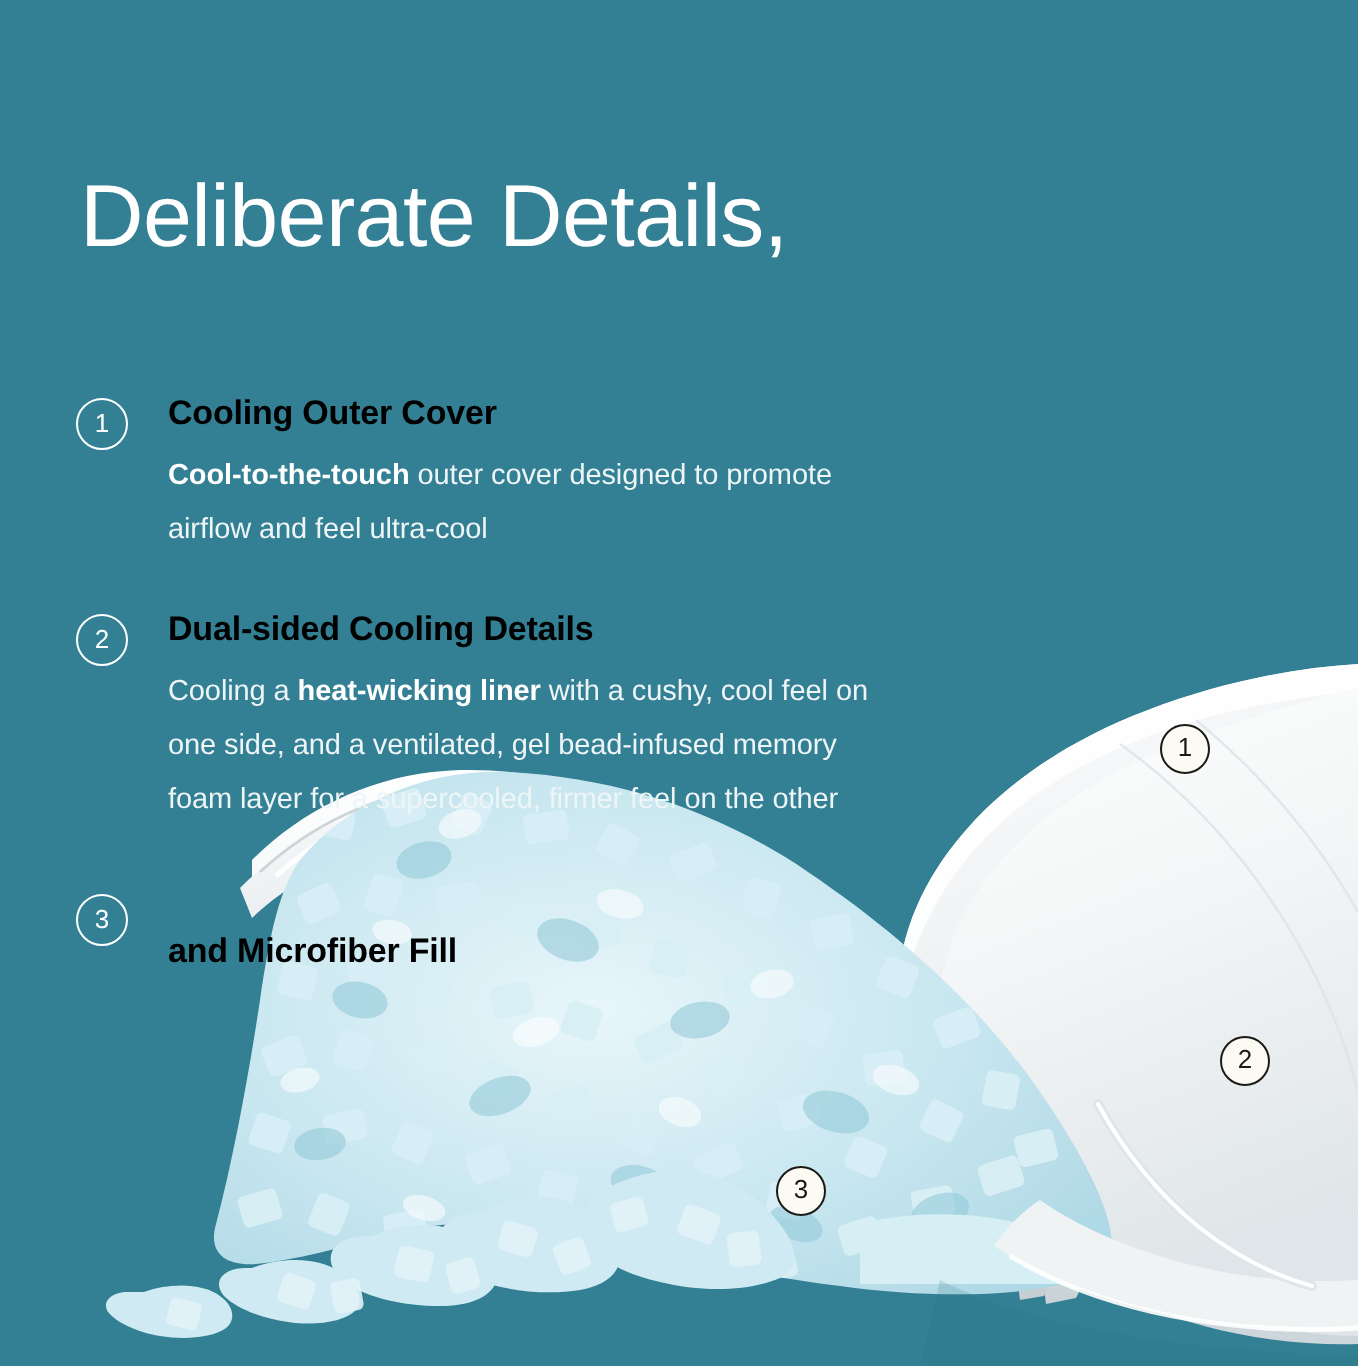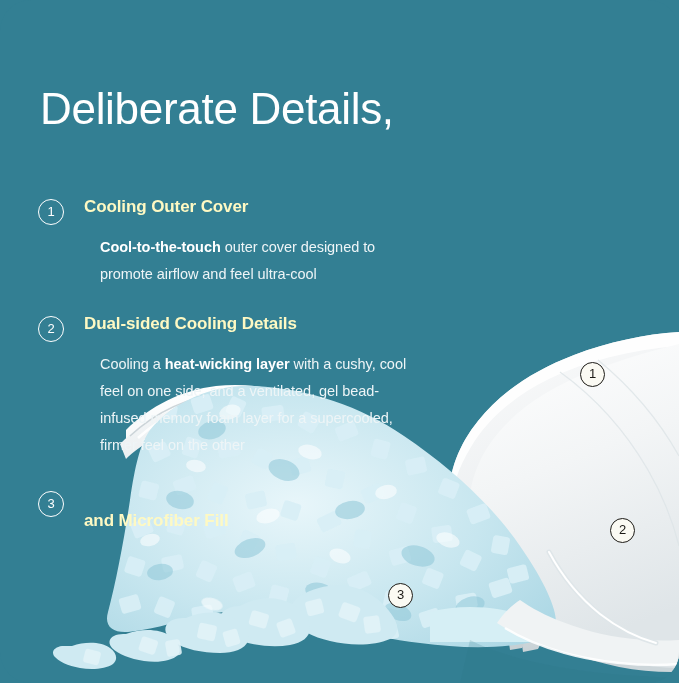--- a/index.html
+++ b/index.html
@@ -13,21 +13,20 @@
     font-family: "Liberation Sans", sans-serif;
     background: #337f93;
   }
 
   #infographic {
     position: relative;
     width: 679px;
     height: 683px;
     background: #337f93;
     overflow: hidden;
-    border-radius: 31px;
   }
 
   
   .photo-layer {
     position: absolute;
     left: 0;
     top: 0;
     width: 679px;
     height: 683px;
     pointer-events: none;
@@ -71,33 +70,33 @@
     border-radius: 50%;
     color: #ffffff;
     font-size: 13px;
     line-height: 24px;
     text-align: center;
     box-sizing: border-box;
     font-weight: 400;
   }
 
   .feature-title {
-    color: #fef9c3;
+    color: #000000;
     font-size: 17px;
     font-weight: bold;
     line-height: 1.28;
     margin: 0 0 7px 0;
     letter-spacing: -0.1px;
   }
   .feature-body {
     color: #eef5f7;
     font-size: 14.5px;
     font-weight: 400;
     line-height: 1.85;
-    margin: 16px;
+    margin: 0;
     letter-spacing: -0.05px;
   }
   .feature-body b { font-weight: bold; color: #ffffff; }
 
   
   .feature.f1 { margin-bottom: 26px; }
   .feature.f2 { margin-bottom: 30px; }
 
   
   .callout {
@@ -465,21 +464,21 @@
 
     <div class="feature f1">
       <span class="num-circle">1</span>
       <p class="feature-title">Cooling Outer Cover</p>
       <p class="feature-body"><b>Cool-to-the-touch</b><span> outer cover designed to promote airflow and feel ultra-cool</span></p>
     </div>
 
     <div class="feature f2">
       <span class="num-circle">2</span>
       <p class="feature-title">Dual-sided Cooling Details</p>
-      <p class="feature-body"><span>Cooling a </span><b>heat-wicking layer</b><span> with a cushy, cool feel on one side, and a ventilated, gel bead-infused memory foam layer for a supercooled, firmer feel on the other</span></p>
+      <p class="feature-body"><span>Cooling a </span><b>heat-wicking liner</b><span> with a cushy, cool feel on one side, and a ventilated, gel bead-infused memory foam layer for a supercooled, firmer feel on the other</span></p>
     </div>
 
     <div class="feature f3">
       <span class="num-circle">3</span>
       <p class="feature-title"><br><span>and Microfiber Fill</span></p>
     </div>
 
   </div>
 
   <span class="callout" id="callout-1">1</span>

